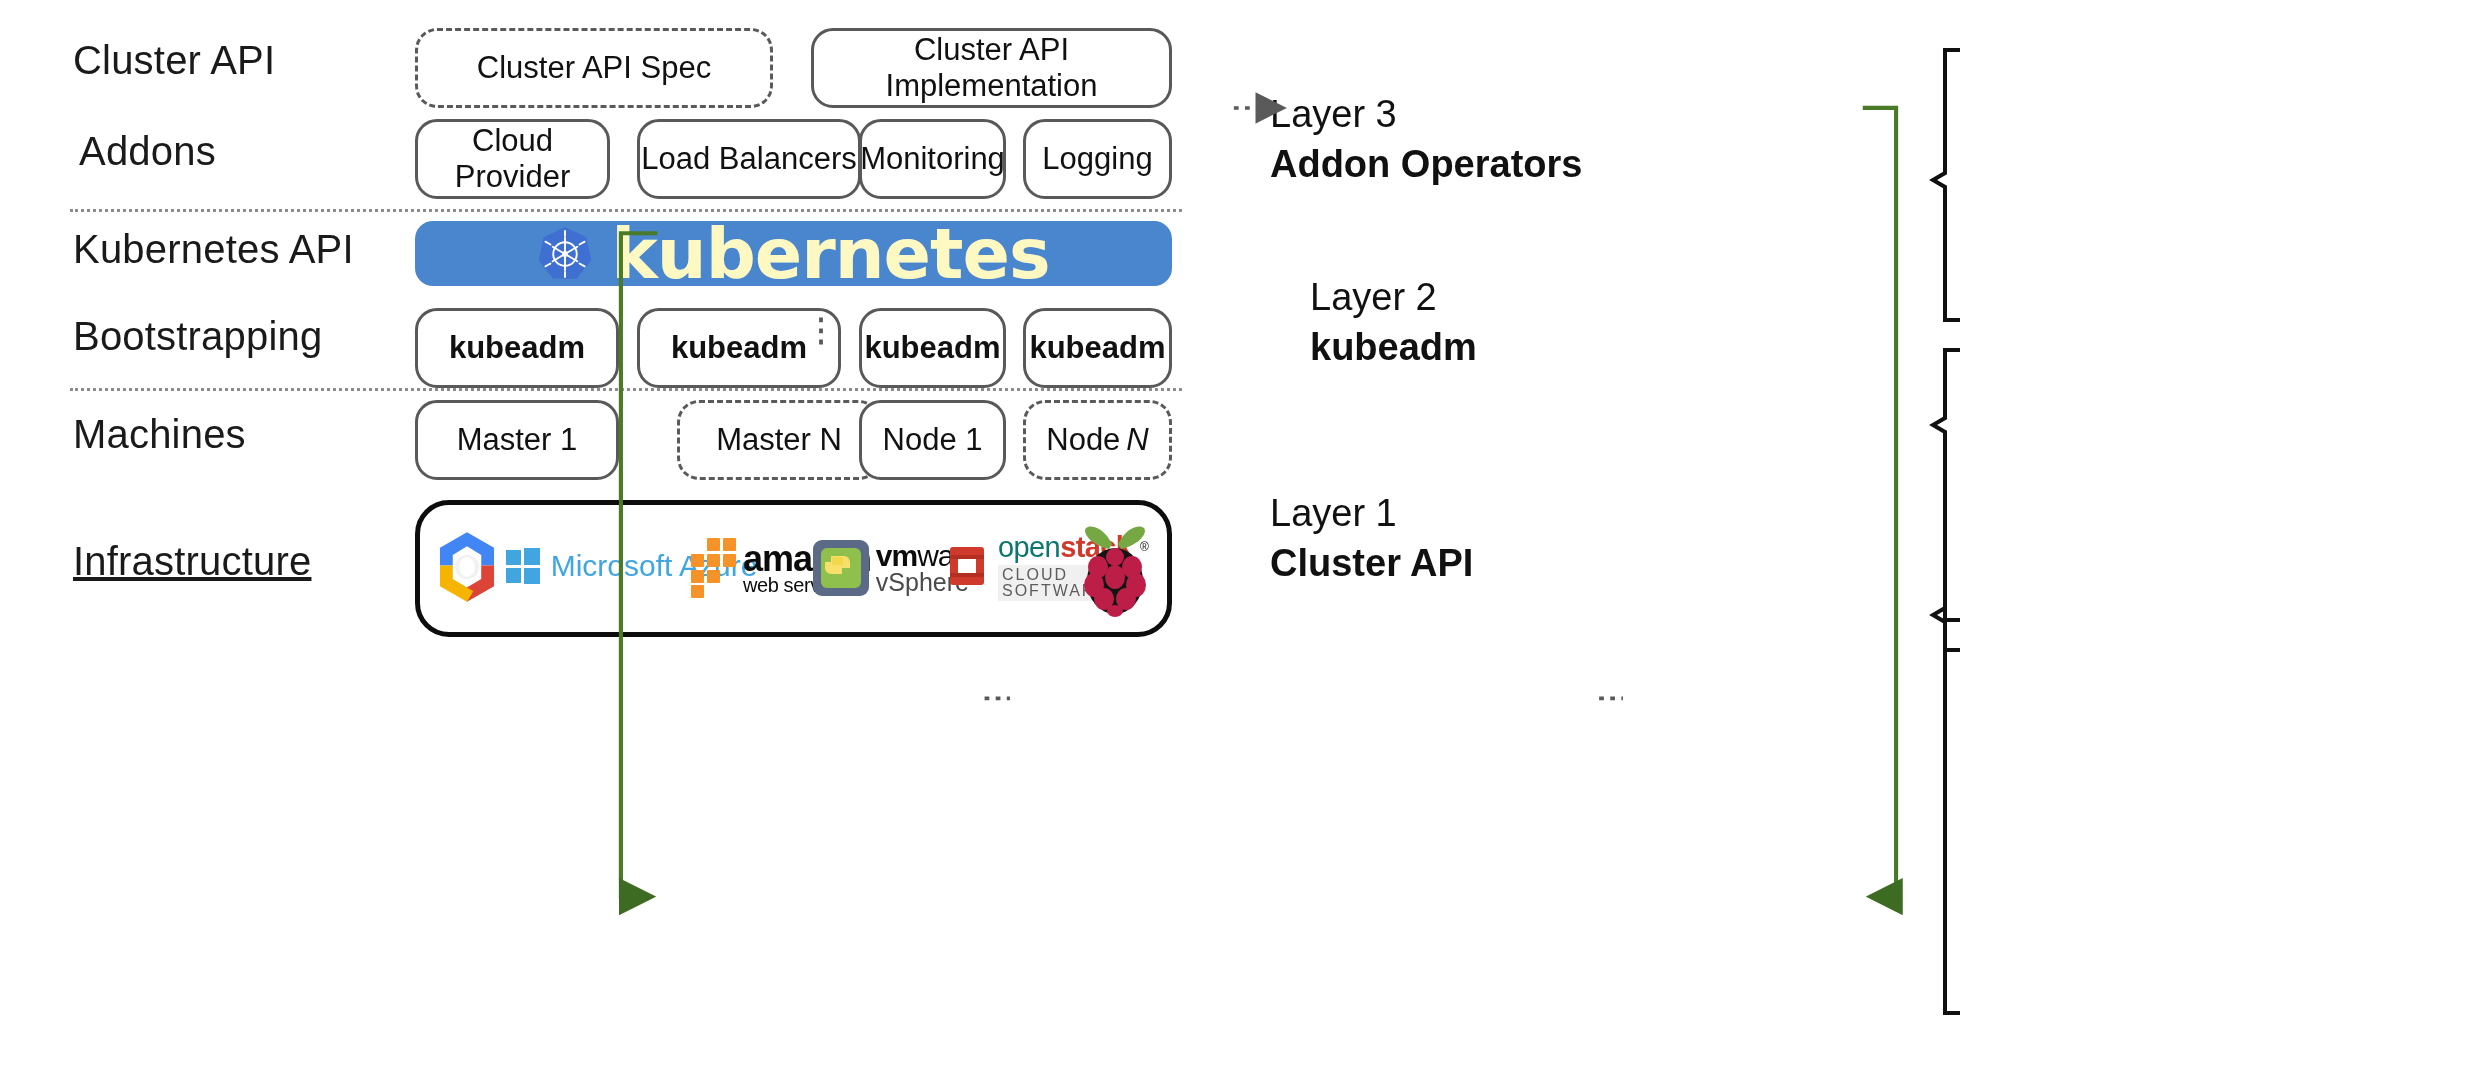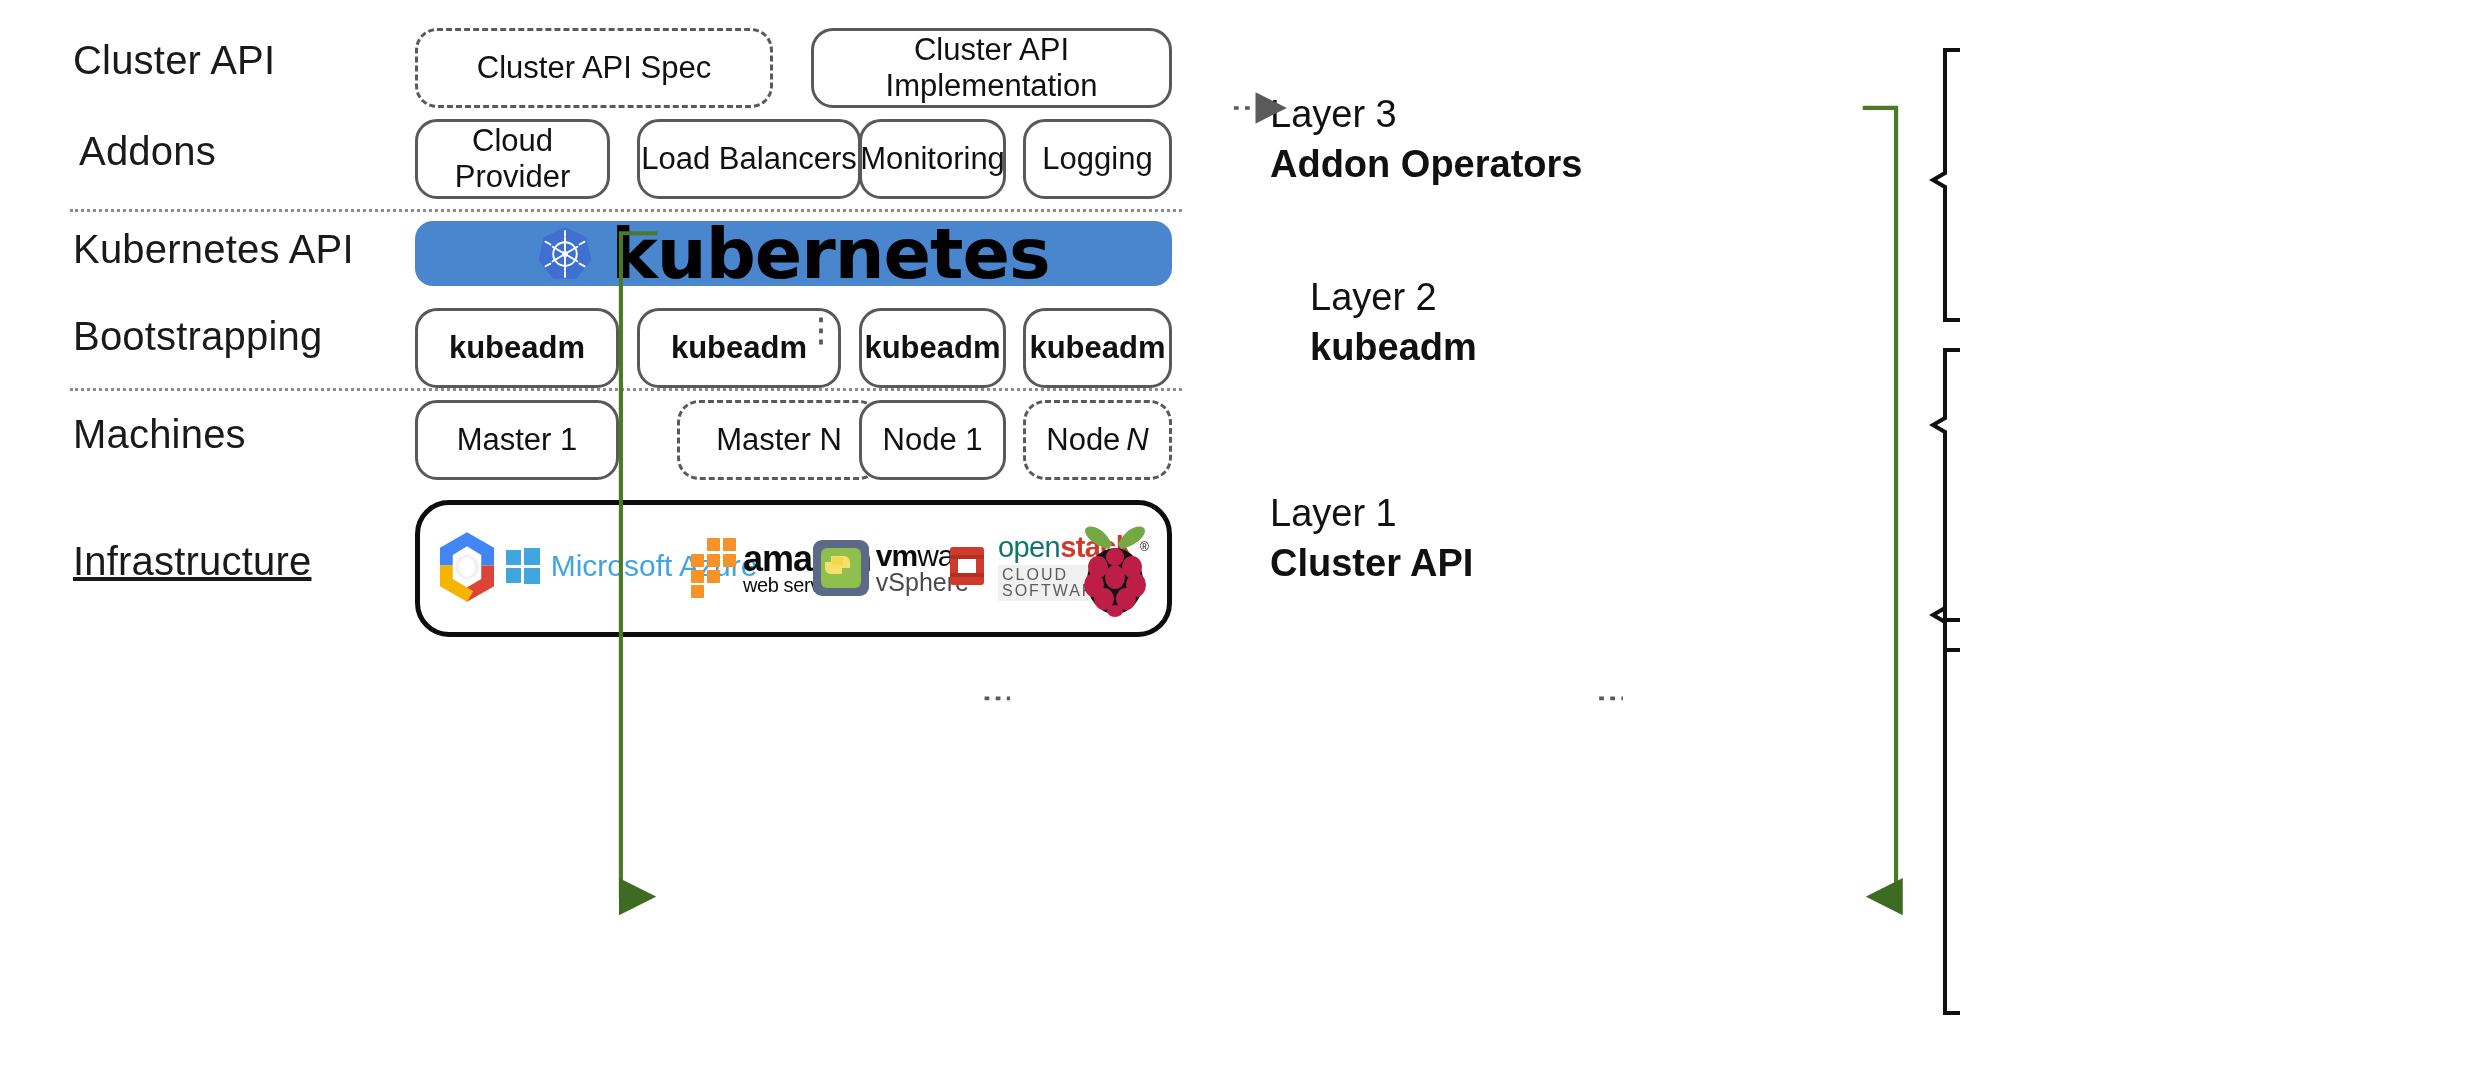--- a/index.html
+++ b/index.html
@@ -58,21 +58,21 @@
     border-radius: 18px;
     display: flex;
     align-items: center;
     justify-content: center;
     gap: 18px;
   }
   .k8s-word {
     font-family: "DejaVu Sans", sans-serif;
     font-weight: bold;
     font-size: 70px;
-    color: #000000;
+    color: #fef9c3;
     letter-spacing: -1px;
     line-height: 1;
   }
 
   
   .infra-box {
     position: absolute;
     box-sizing: border-box;
     background: #ffffff;
     border: 5px solid #0d0d0d;

